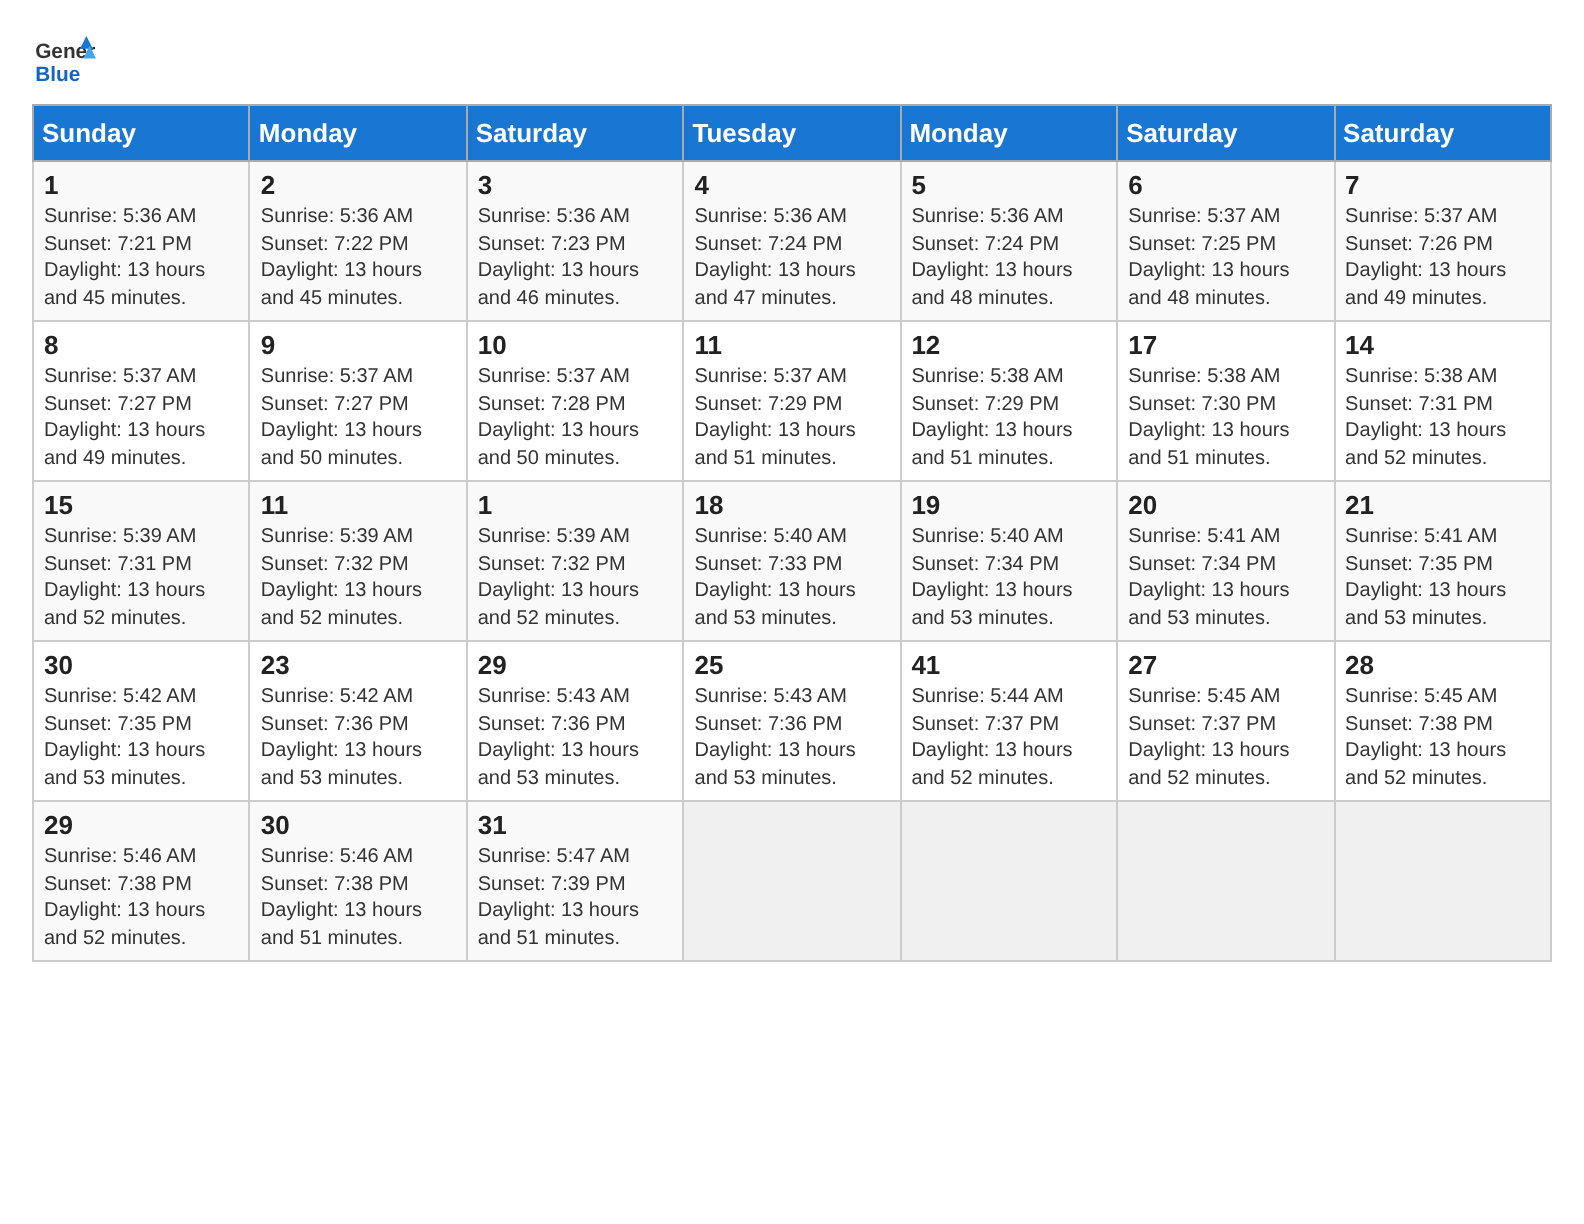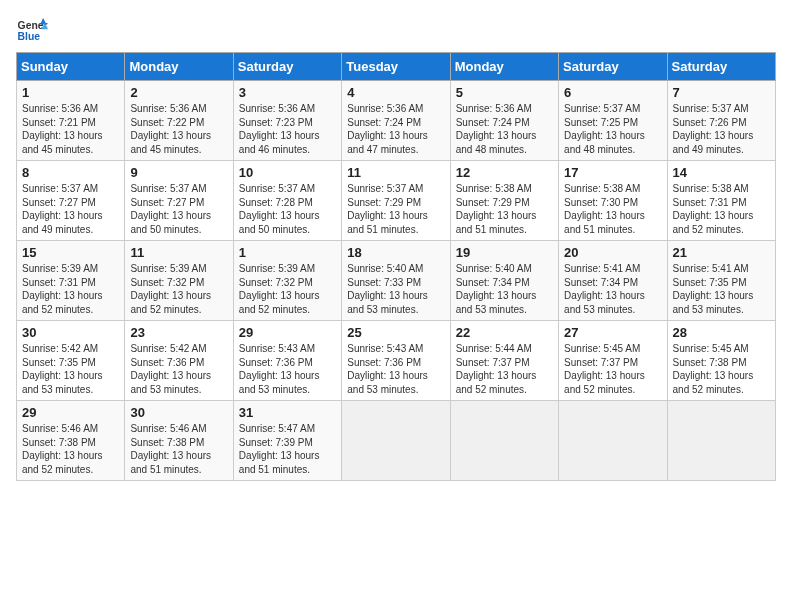--- a/index.html
+++ b/index.html
@@ -308,21 +308,21 @@
         </td>
         <td>
           <span class="day-num">25</span>
         <div class="day-info">
           Sunrise: 5:43 AM<br>
           Sunset: 7:36 PM<br>
           Daylight: 13 hours and 53 minutes.
         </div>
         </td>
         <td>
-          <span class="day-num">22</span>
+          <span class="day-num">41</span>
         <div class="day-info">
           Sunrise: 5:44 AM<br>
           Sunset: 7:37 PM<br>
           Daylight: 13 hours and 52 minutes.
         </div>
         </td>
         <td>
           <span class="day-num">27</span>
         <div class="day-info">
           Sunrise: 5:45 AM<br>

